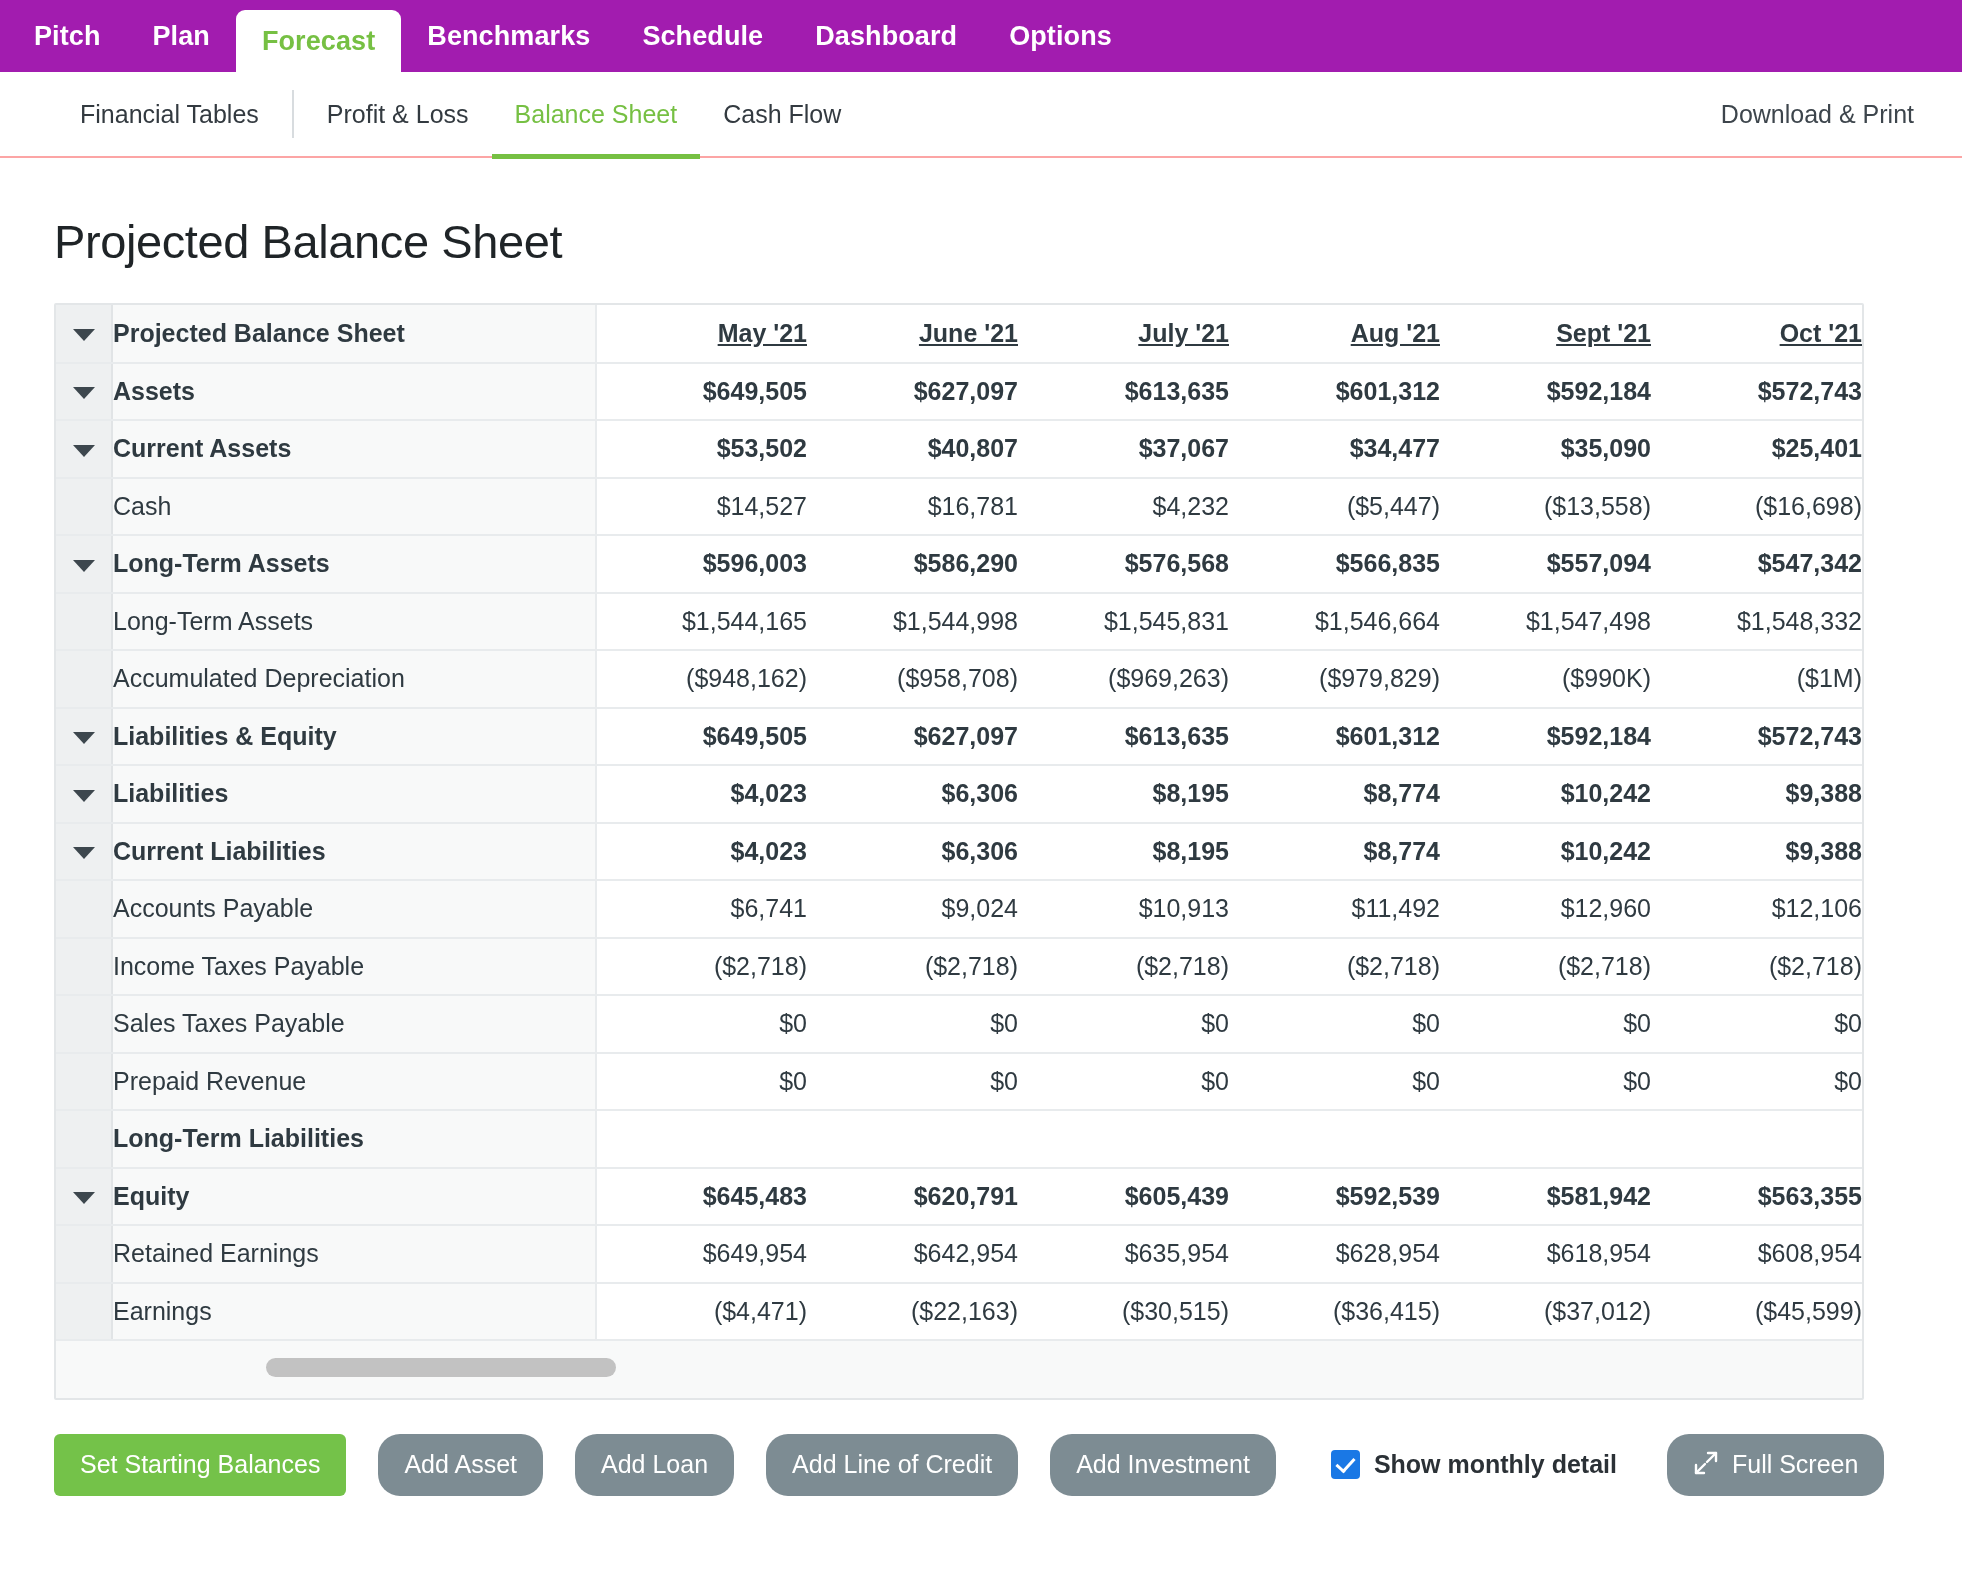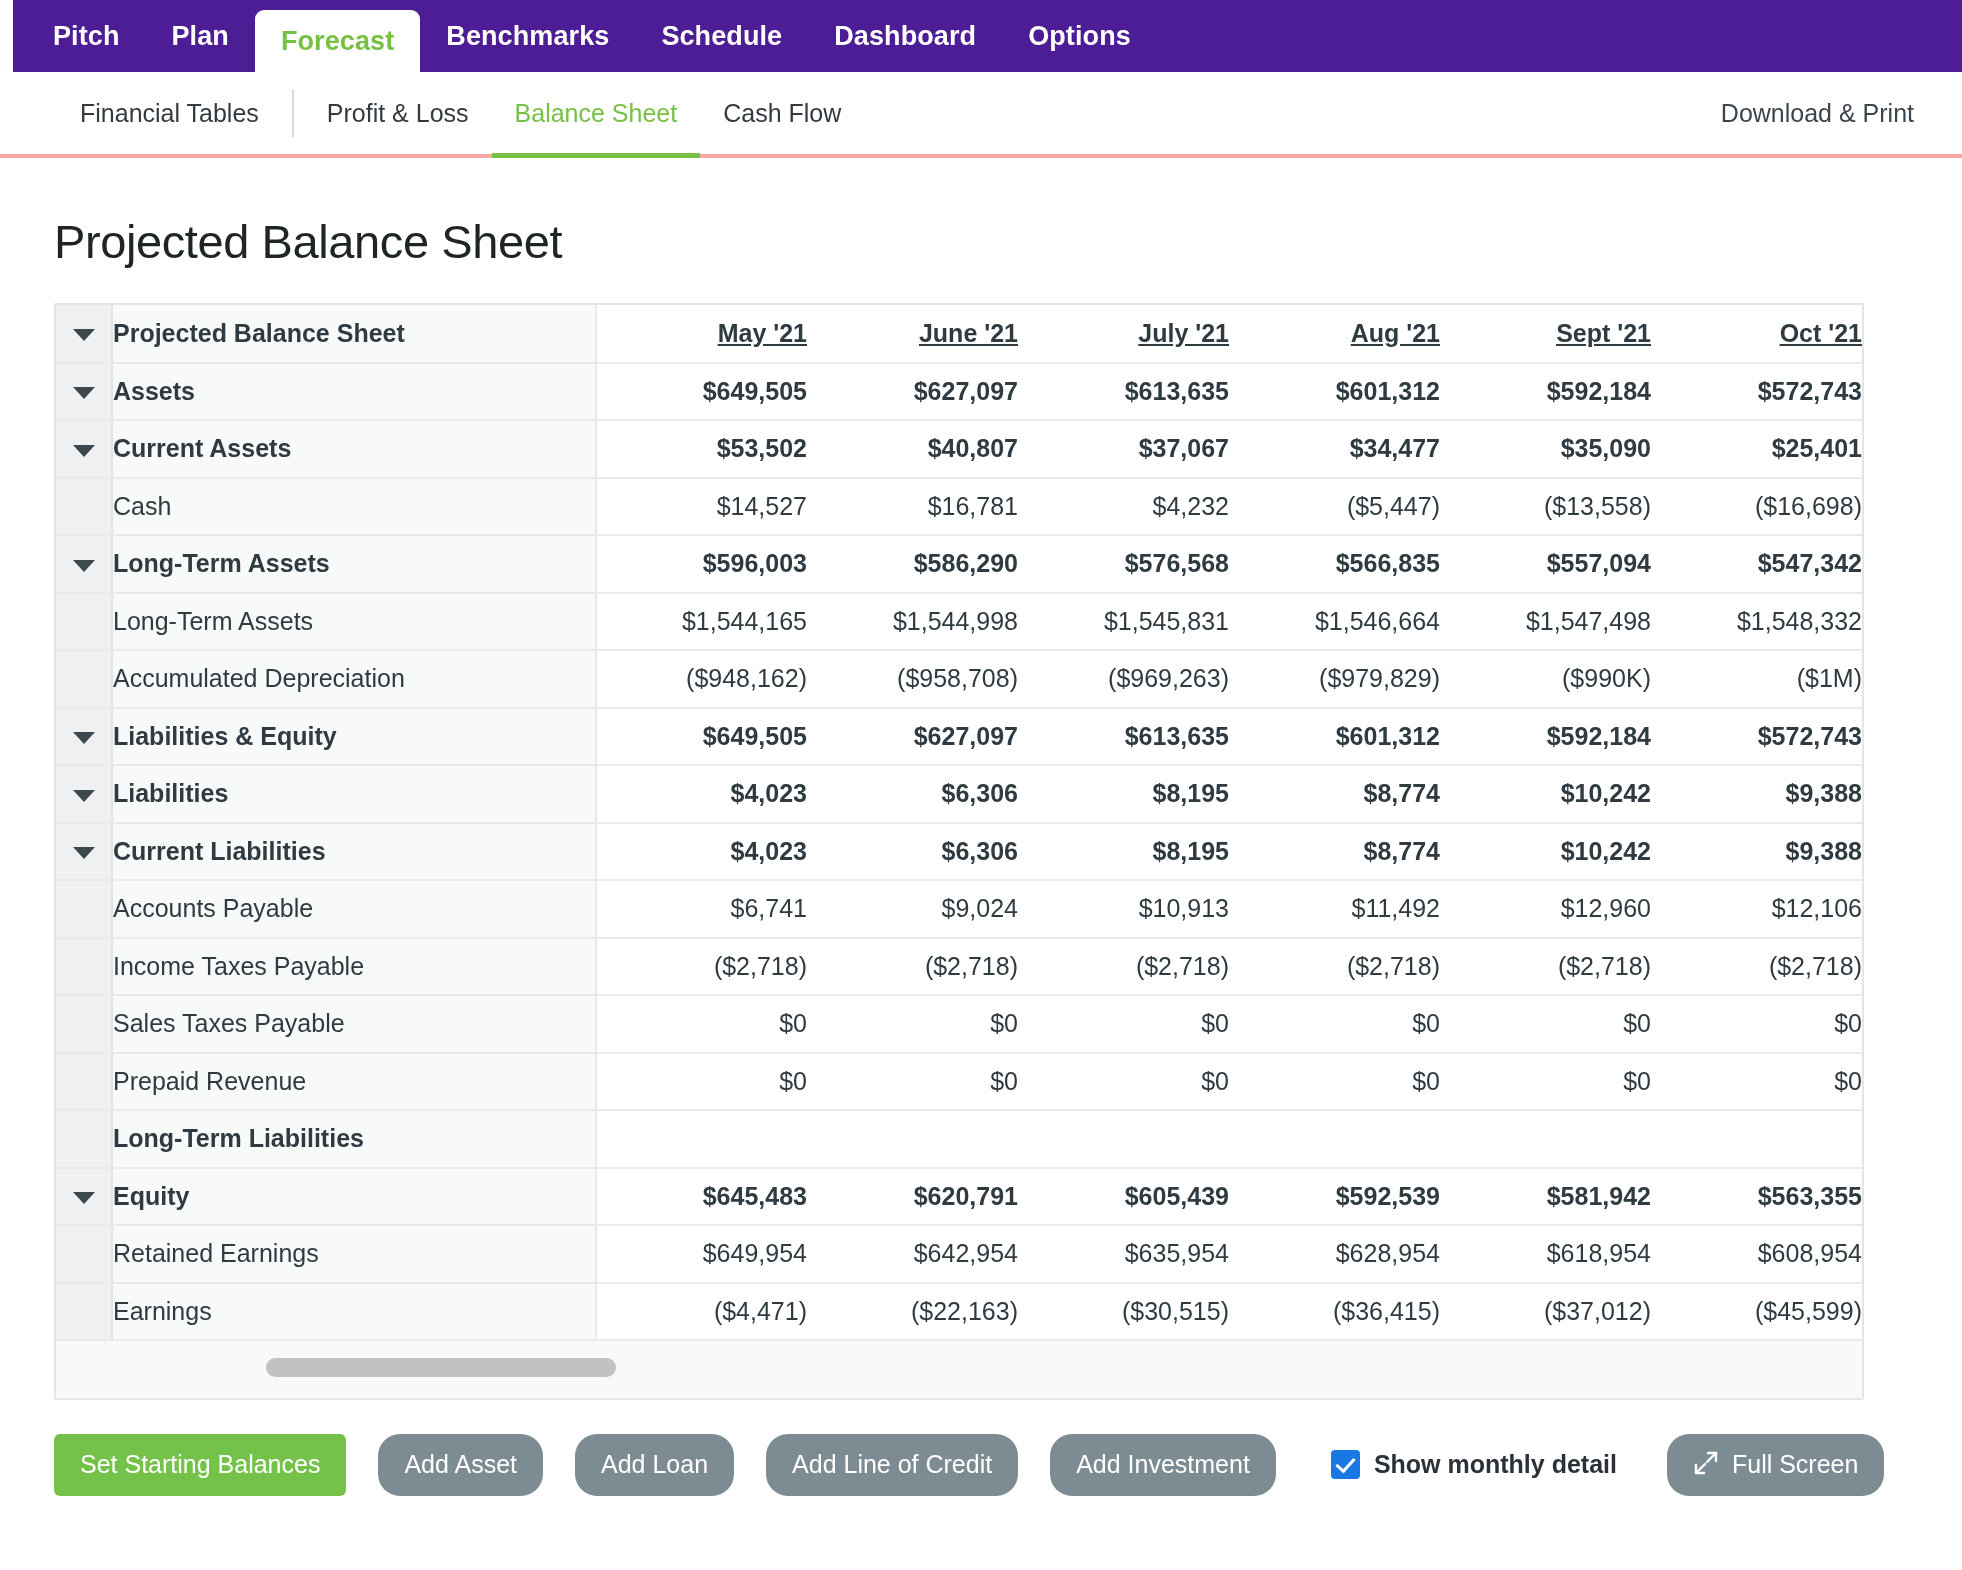--- a/index.html
+++ b/index.html
@@ -7,27 +7,26 @@
     width: 1962px; height: 1570px;
     background: #ffffff;
     font-family: "Liberation Sans", sans-serif;
     -webkit-font-smoothing: antialiased;
   }
   body { position: relative; overflow: hidden; }
 
   
   .topnav {
     height: 72px;
-    background: #4c1d95;
+    background: #a21caf;
     display: flex;
     align-items: flex-end;
-    padding-left: 14px;
+    padding-left: 8px;
     position: relative;
     z-index: 5;
-    margin-left: 13px;
   }
   .topnav-item {
     font-size: 27px;
     font-weight: bold;
     color: #ffffff;
     padding: 0 26px;
     height: 72px;
     line-height: 72px;
     letter-spacing: .1px;
     cursor: pointer;
@@ -39,21 +38,21 @@
     border-radius: 9px 9px 0 0;
     height: 62px;
     line-height: 62px;
     margin-bottom: 0;
   }
 
   
   .subnav {
     height: 86px;
     background: #ffffff;
-    border-bottom: 4px solid #fca5a5;
+    border-bottom: 2px solid #fca5a5;
     display: flex;
     align-items: center;
     padding: 0 38px 0 80px;
     position: relative;
   }
   .subnav-left { display: flex; align-items: stretch; height: 86px; }
   .subnav-item {
     font-size: 25px;
     color: #333a40;
     padding: 0 23px;

